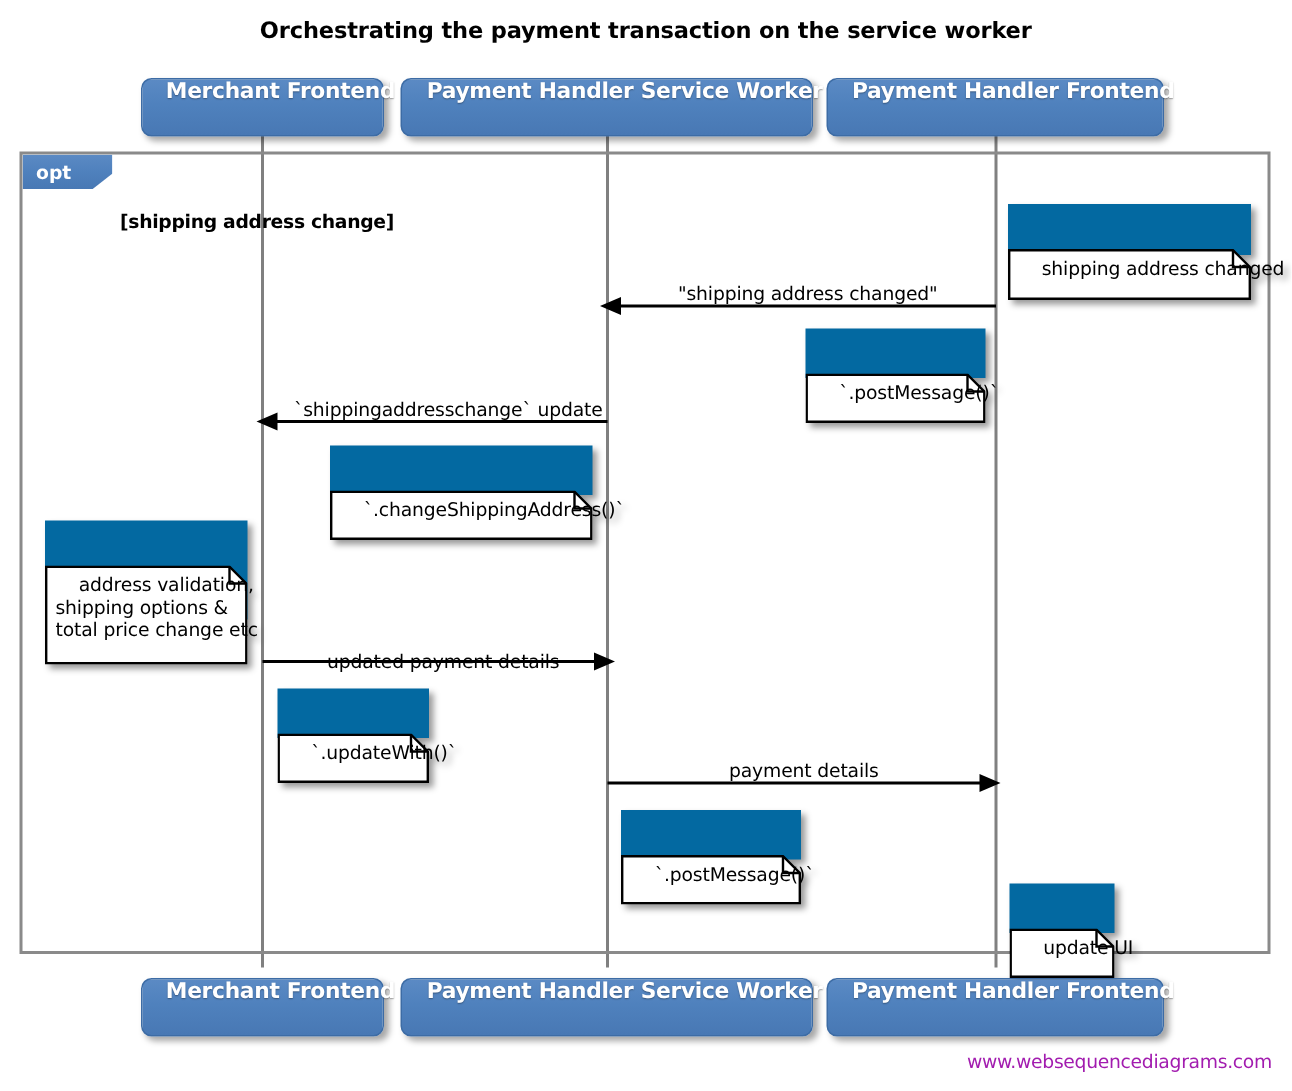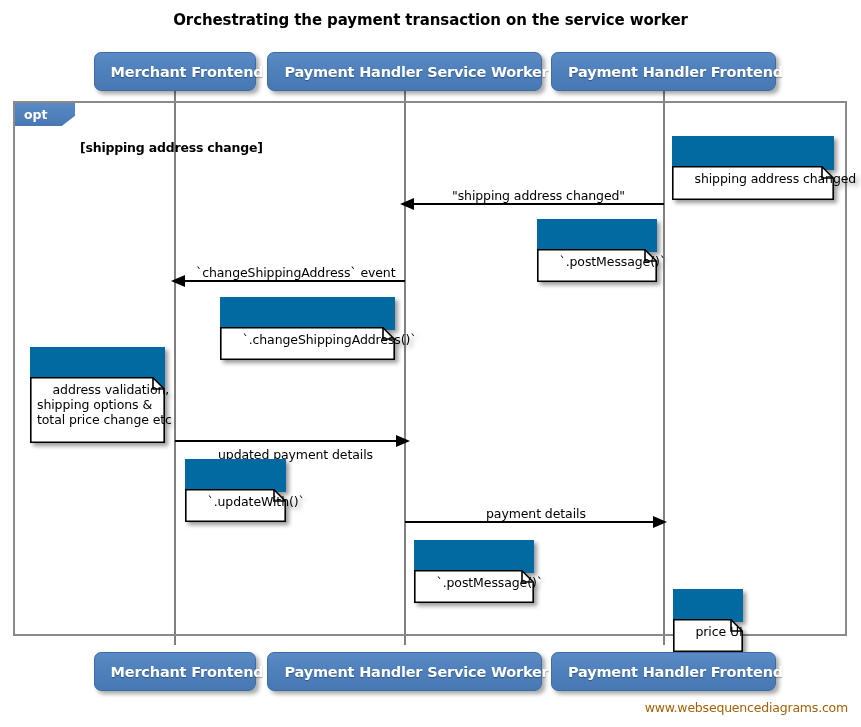--- a/index.html
+++ b/index.html
@@ -13,30 +13,30 @@
 
   
   .title{
     position:absolute;left:0;top:11px;width:861px;text-align:center;
     font-size:15px;font-weight:bold;letter-spacing:-0.1px;color:#000;
   }
 
   
   .footer{
     position:absolute;right:13px;top:700px;
-    font-size:12.5px;color:#a16207;text-align:right;letter-spacing:-0.2px;
+    font-size:12.5px;color:#a21caf;text-align:right;letter-spacing:-0.2px;
   }
 
   
   .actor{
     position:absolute;box-sizing:border-box;
     background:linear-gradient(180deg,#5b8ac4 0%,#4f81bd 45%,#4878b4 100%);
     border:1px solid #3d6ca5;border-radius:7px;
     color:#ffffff;font-size:14.5px;font-weight:bold;letter-spacing:-0.2px;
-    display:flex;align-items:center;justify-content:center;
+    display:flex;align-items:flex-start;justify-content:center;
     box-shadow:3px 3px 4px rgba(0,0,0,.35);
     text-shadow:0 1px 1px rgba(0,0,0,.35);
     white-space:nowrap;
     padding-left:24px;
   }
 
   
   .lifeline{
     position:absolute;width:2px;background:#808080;
   }
@@ -117,25 +117,25 @@
     <span>opt</span>
   </div>
   <div class="frag-guard" style="left:80px;top:108px;">[shipping address change]</div>
 
   <div class="msg-line" style="left:412px;top:203px;width:252px;"></div>
   <div class="arrow-head arrow-left" style="left:400px;top:198px;"></div>
   <div class="msg-label" style="left:452px;top:188px;">"shipping address changed"</div>
 
   <div class="msg-line" style="left:183px;top:280px;width:222px;"></div>
   <div class="arrow-head arrow-left" style="left:171px;top:275px;"></div>
-  <div class="msg-label" style="left:196px;top:265px;">`changeShippingAddress` event</div>
+  <div class="msg-label" style="left:196px;top:265px;">`shippingaddresschange` update</div>
 
   <div class="msg-line" style="left:175px;top:440px;width:222px;"></div>
   <div class="arrow-head arrow-right" style="left:396px;top:435px;"></div>
-  <div class="msg-label" style="left:218px;top:447px;">updated payment details</div>
+  <div class="msg-label" style="left:218px;top:433px;">updated payment details</div>
 
   <div class="msg-line" style="left:405px;top:521px;width:251px;"></div>
   <div class="arrow-head arrow-right" style="left:653px;top:516px;"></div>
   <div class="msg-label" style="left:486px;top:506px;">payment details</div>
 
   <div class="note" style="left:672px;top:136px;width:162px;height:34px;">
     <span class="bg">
       <svg viewBox="0 0 162 34" preserveAspectRatio="none">
         <path d="M0.8,0.8 H150 L161.2,12 V33.2 H0.8 Z" fill="#ffffff" stroke="#000000" stroke-width="1.6"></path>
         <path d="M150,0.8 V12 H161.2" fill="none" stroke="#000000" stroke-width="1.6"></path>
@@ -196,21 +196,21 @@
     <span class="note-inner">`.postMessage()`</span>
   </div>
 
   <div class="note" style="left:673px;top:589px;width:70px;height:33px;">
     <span class="bg">
       <svg viewBox="0 0 70 33" preserveAspectRatio="none">
         <path d="M0.8,0.8 H58 L69.2,12 V32.2 H0.8 Z" fill="#ffffff" stroke="#000000" stroke-width="1.6"></path>
         <path d="M58,0.8 V12 H69.2" fill="none" stroke="#000000" stroke-width="1.6"></path>
       </svg>
     </span>
-    <span class="note-inner">price UI</span>
+    <span class="note-inner">update UI</span>
   </div>
 
   <div class="actor" style="left:94px;top:652px;width:162px;height:39px;">
     <span>Merchant Frontend</span>
   </div>
   <div class="actor" style="left:267px;top:652px;width:275px;height:39px;">
     <span>Payment Handler Service Worker</span>
   </div>
   <div class="actor" style="left:551px;top:652px;width:225px;height:39px;">
     <span>Payment Handler Frontend</span>

